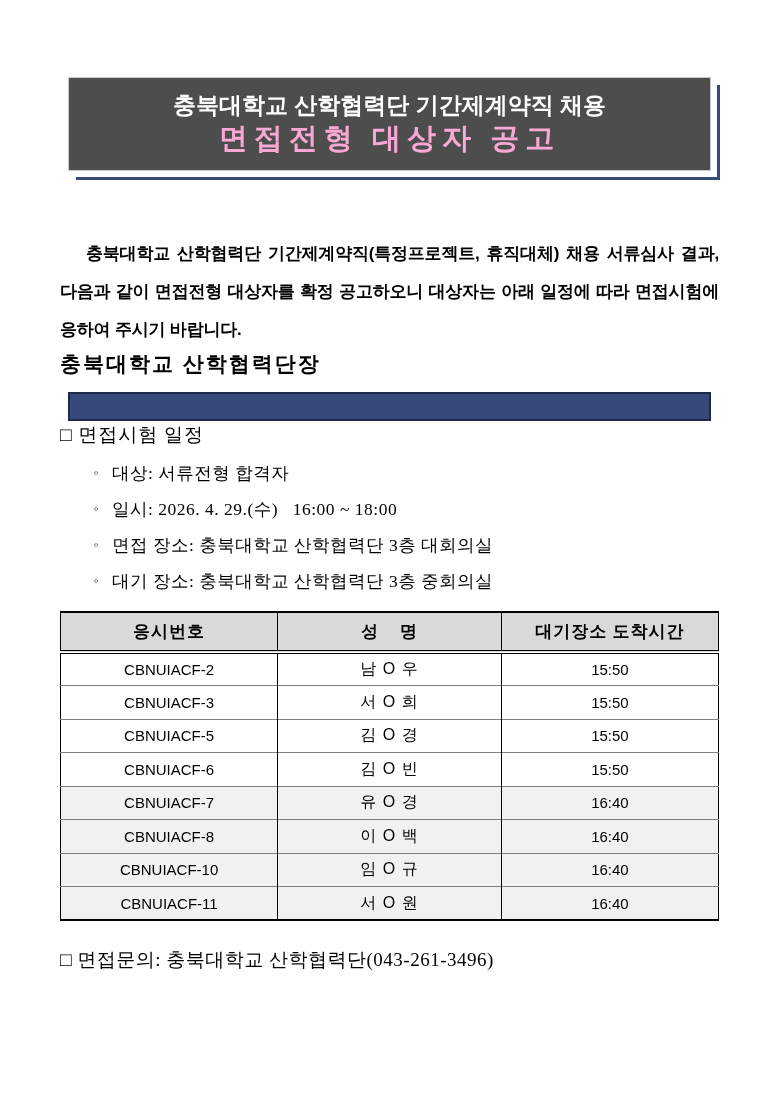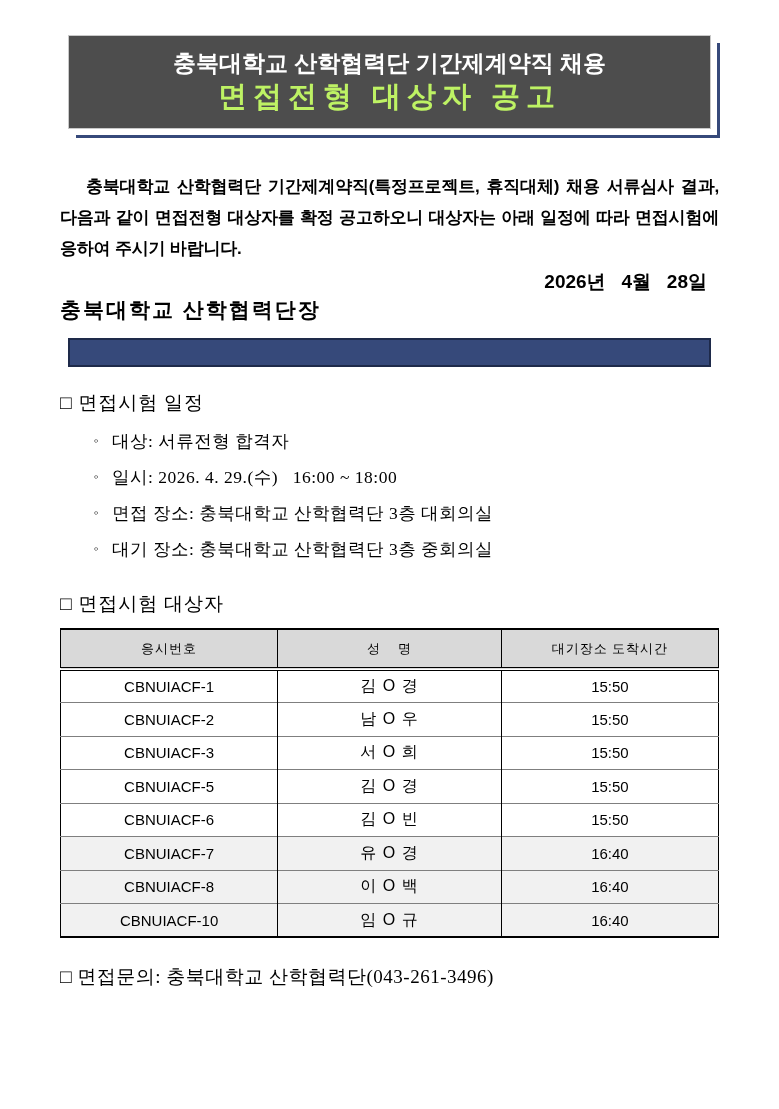--- a/index.html
+++ b/index.html
@@ -10,21 +10,21 @@
     --row-gray:#f1f1f1;
     --row-line:#7f7f7f;
   }
   *{margin:0;padding:0;box-sizing:border-box;}
   html,body{background:#ffffff;}
   body{
     width:779px;height:1109px;overflow:hidden;
     font-family:"Liberation Serif","DejaVu Serif",serif;
     color:#000;
   }
-  .page{width:779px;height:1109px;padding:35px 60px 0 60px;position:relative;background:#fff;}
+  .page{width:779px;height:1109px;padding:77px 60px 0 60px;position:relative;background:#fff;}
 
   
   .title-box{
     position:relative;
     margin:0 8px;
     background:var(--box-gray);
     border:1px solid #c9c9c9;
     text-align:center;
     padding:12px 8px 14px 8px;
   }
@@ -34,29 +34,29 @@
     top:7px;left:7px;width:100%;height:100%;
     border-right:3px solid var(--navy);
     border-bottom:3px solid var(--navy);
     pointer-events:none;
   }
   .title-line1{
     font-family:"Liberation Sans","DejaVu Sans",sans-serif;
     font-weight:bold;color:#fff;font-size:23px;line-height:30px;letter-spacing:0px;
   }
   .title-line2{
-    font-family:Liberation Sans, sans-serif;
-    font-weight:bold;color:#bef264;font-size:29px;line-height:36px;letter-spacing:6px;
+    font-family:Liberation Serif, serif;
+    font-weight:bold;color:#f9a8d4;font-size:29px;line-height:36px;letter-spacing:6px;
   }
 
   
   .intro{
-    margin-top:42px;
+    margin-top:64px;
     font-family:"Liberation Sans","DejaVu Sans",sans-serif;
-    font-weight:bold;font-size:17px;line-height:31px;
+    font-weight:bold;font-size:17px;line-height:38px;
     text-align:justify;text-indent:26px;word-break:keep-all;letter-spacing:-0.2px;
   }
   .issue-date{
     margin-top:4px;text-align:right;padding-right:12px;
     font-family:"Liberation Sans","DejaVu Sans",sans-serif;
     font-weight:bold;font-size:19px;line-height:27px;white-space:pre;
   }
   .issuer{
     text-align:left;padding-right:8px;
     font-family:"Liberation Sans","DejaVu Sans",sans-serif;
@@ -65,21 +65,20 @@
 
   
   .divider-bar{
     margin:13px 8px 0 8px;height:29px;
     background:var(--navy);
     border:2px solid var(--navy-dark);
   }
 
   
   .section-heading{
-    margin-top:22px;
     font-size:19px;line-height:27px;letter-spacing:1px;
   }
 
   
   .schedule-list{margin-top:8px;list-style:none;}
   .schedule-item{
     display:flex;align-items:baseline;
     margin-left:34px;font-size:17.5px;line-height:35px;letter-spacing:0.5px;white-space:pre;
   }
   .schedule-bullet{font-size:13px;margin-right:13px;position:relative;top:-2px;}
@@ -88,21 +87,21 @@
   .candidates-table{
     width:100%;margin-top:11px;
     border-collapse:collapse;table-layout:fixed;
     border-top:2.5px solid #000;
     border-bottom:2.5px solid #000;
     border-left:1.5px solid #000;
     border-right:1.5px solid #000;
   }
   .candidates-table th{
     background:var(--th-gray);
-    font-weight:normal;font-size:13px;letter-spacing:1px;
+    font-weight:bold;font-size:17px;letter-spacing:1px;
     height:40px;white-space:pre;
     border-bottom:4px double #000;
   }
   .candidates-table th + th, .candidates-table td + td{border-left:1.2px solid #000;}
   .candidates-table td{
     text-align:center;height:33.5px;
     font-family:"Liberation Sans","DejaVu Sans",sans-serif;
     font-size:15px;
   }
   .candidates-table td.cell-name{font-size:16px;letter-spacing:1px;}
@@ -120,50 +119,43 @@
 
 <div class="page">
 
   <div class="title-box">
     <div class="title-line1">충북대학교 산학협력단 기간제계약직 채용</div>
     <div class="title-line2">면접전형 대상자 공고</div>
   </div>
 
   <p class="intro">충북대학교 산학협력단 기간제계약직(특정프로젝트, 휴직대체) 채용 서류심사 결과, 다음과 같이 면접전형 대상자를 확정 공고하오니 대상자는 아래 일정에 따라 면접시험에 응하여 주시기 바랍니다.</p>
 
-  <div class="issue-date">2026년   4월   28일</div>
   <div class="issuer">충북대학교 산학협력단장</div>
 
   <div class="divider-bar"></div>
 
   <div class="section-heading">□ 면접시험 일정</div>
 
   <ul class="schedule-list">
       <li class="schedule-item"><span class="schedule-bullet">◦</span><span>대상: 서류전형 합격자</span></li>
       <li class="schedule-item"><span class="schedule-bullet">◦</span><span>일시: 2026. 4. 29.(수)   16:00 ~ 18:00</span></li>
       <li class="schedule-item"><span class="schedule-bullet">◦</span><span>면접 장소: 충북대학교 산학협력단 3층 대회의실</span></li>
       <li class="schedule-item"><span class="schedule-bullet">◦</span><span>대기 장소: 충북대학교 산학협력단 3층 중회의실</span></li>
     </ul>
 
-  <div class="section-heading">□ 면접시험 대상자</div>
 
   <table class="candidates-table">
     <thead>
       <tr>
         <th style="width:33%">응시번호</th>
         <th style="width:34%">성    명</th>
         <th style="width:33%">대기장소 도착시간</th>
       </tr>
     </thead>
     <tbody>
-        <tr class="">
-          <td class="cell-applicant-no">CBNUIACF-1</td>
-          <td class="cell-name">김 O 경</td>
-          <td class="cell-arrival-time">15:50</td>
-        </tr>
         <tr class="">
           <td class="cell-applicant-no">CBNUIACF-2</td>
           <td class="cell-name">남 O 우</td>
           <td class="cell-arrival-time">15:50</td>
         </tr>
         <tr class="">
           <td class="cell-applicant-no">CBNUIACF-3</td>
           <td class="cell-name">서 O 희</td>
           <td class="cell-arrival-time">15:50</td>
         </tr>
@@ -185,18 +177,23 @@
         <tr class="shaded">
           <td class="cell-applicant-no">CBNUIACF-8</td>
           <td class="cell-name">이 O 백</td>
           <td class="cell-arrival-time">16:40</td>
         </tr>
         <tr class="shaded">
           <td class="cell-applicant-no">CBNUIACF-10</td>
           <td class="cell-name">임 O 규</td>
           <td class="cell-arrival-time">16:40</td>
         </tr>
+        <tr class="shaded">
+          <td class="cell-applicant-no">CBNUIACF-11</td>
+          <td class="cell-name">서 O 원</td>
+          <td class="cell-arrival-time">16:40</td>
+        </tr>
       </tbody>
   </table>
 
   <div class="contact-line">□ 면접문의: 충북대학교 산학협력단(043-261-3496)</div>
 
 </div>
 
 </body></html>

